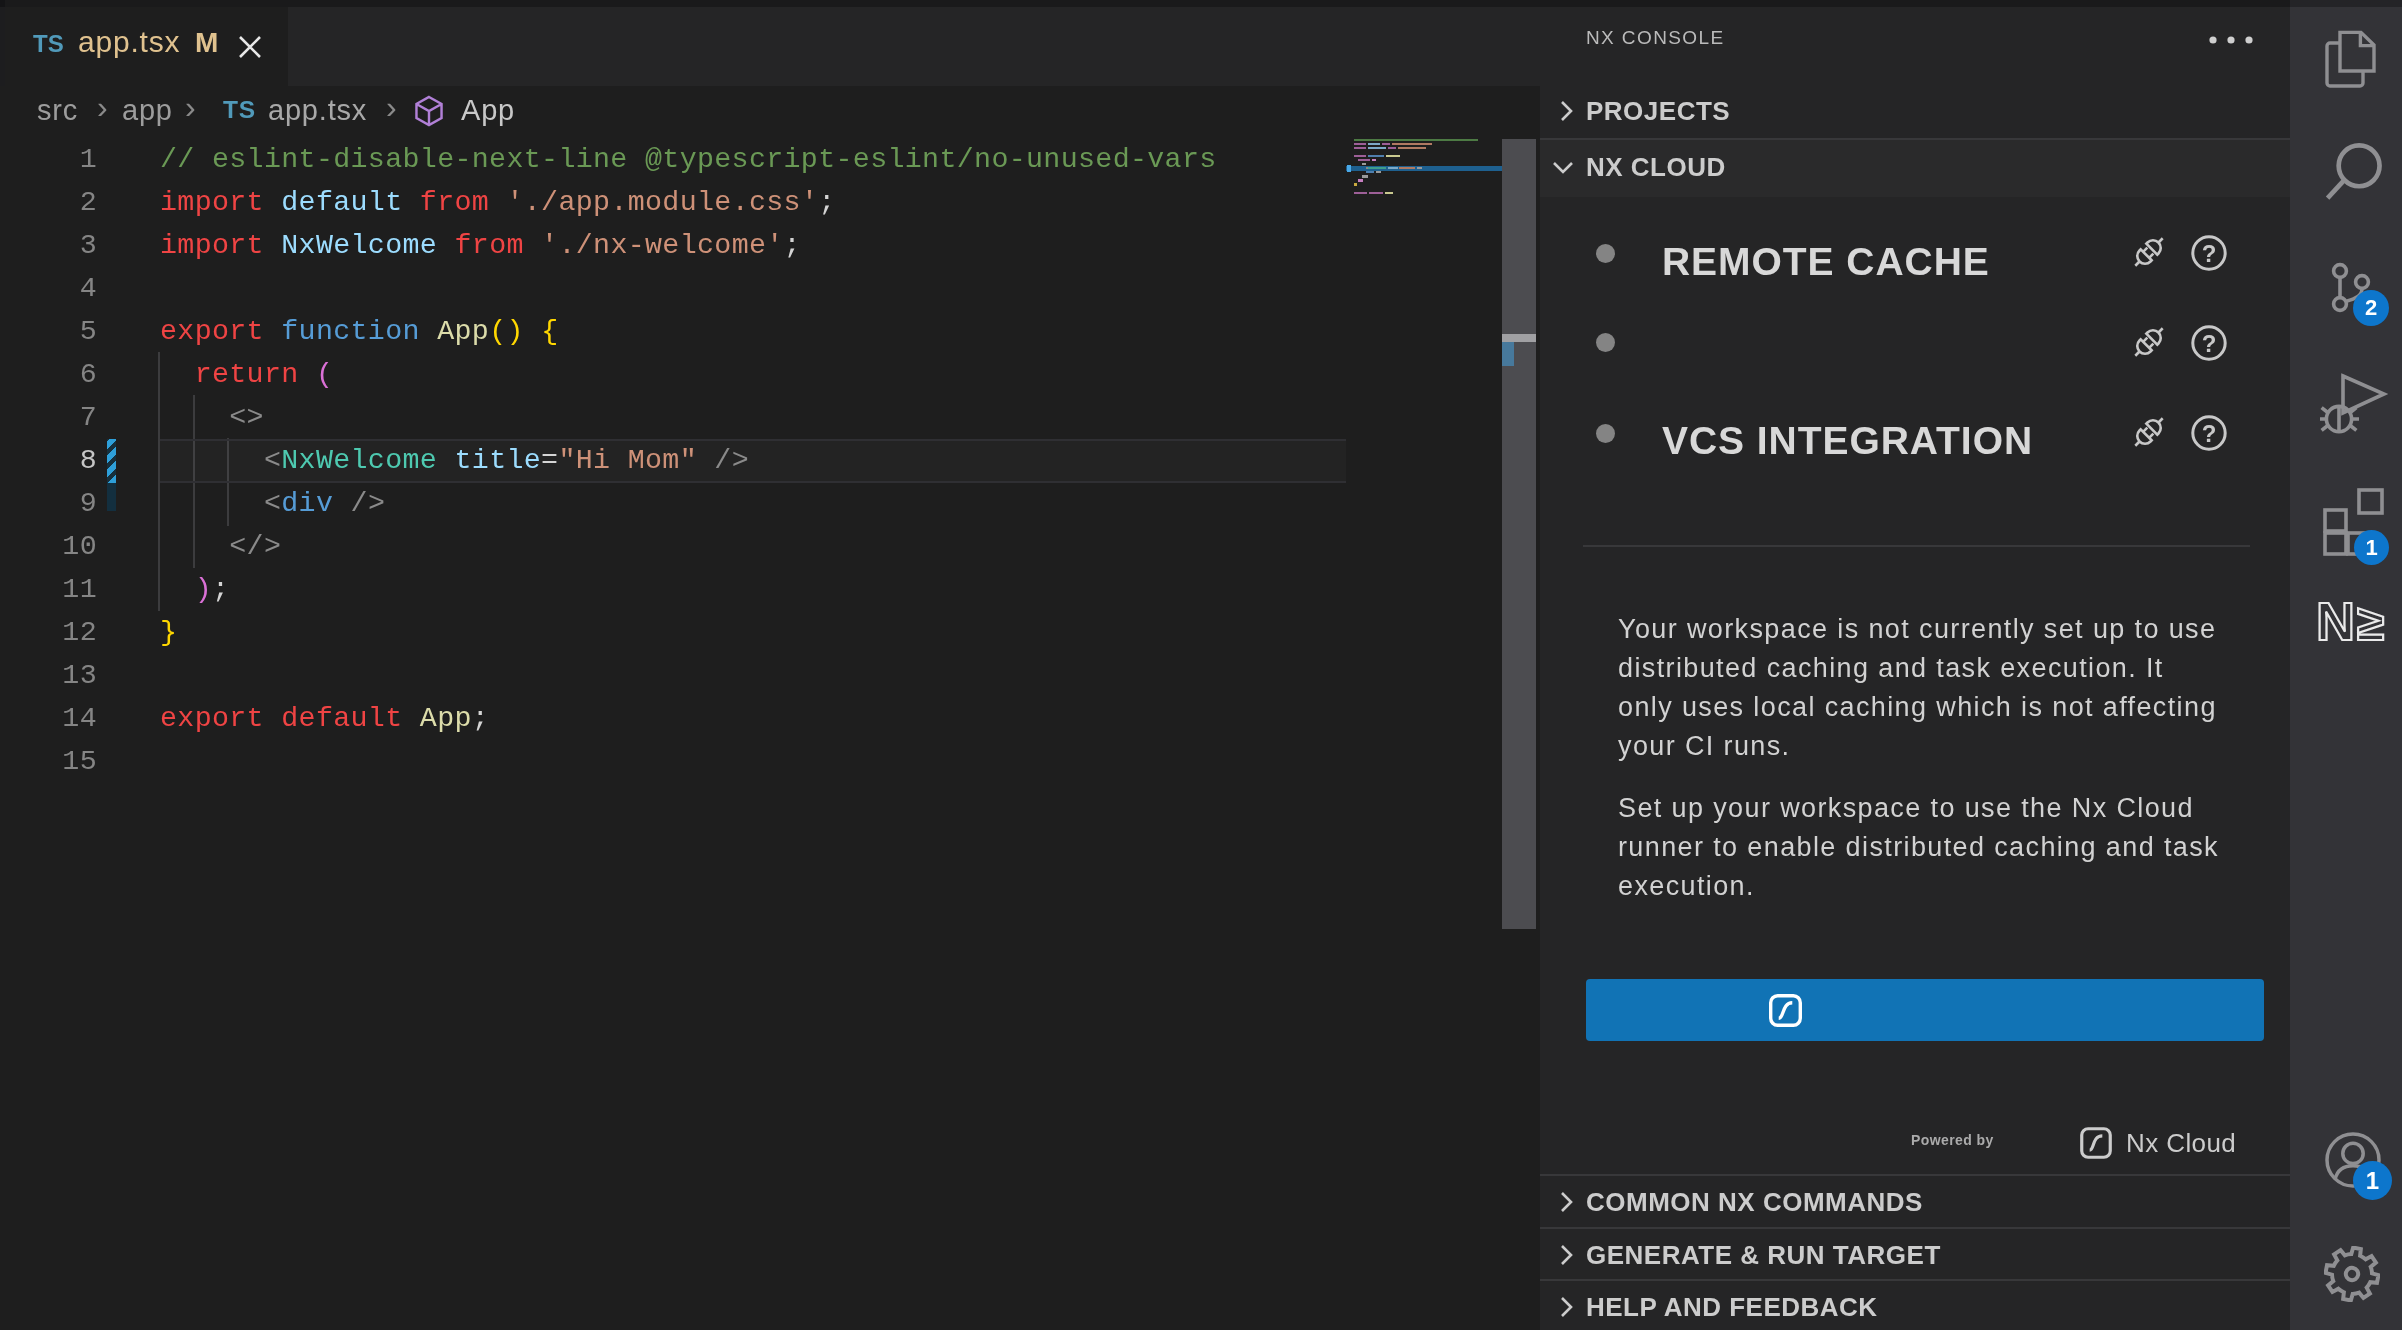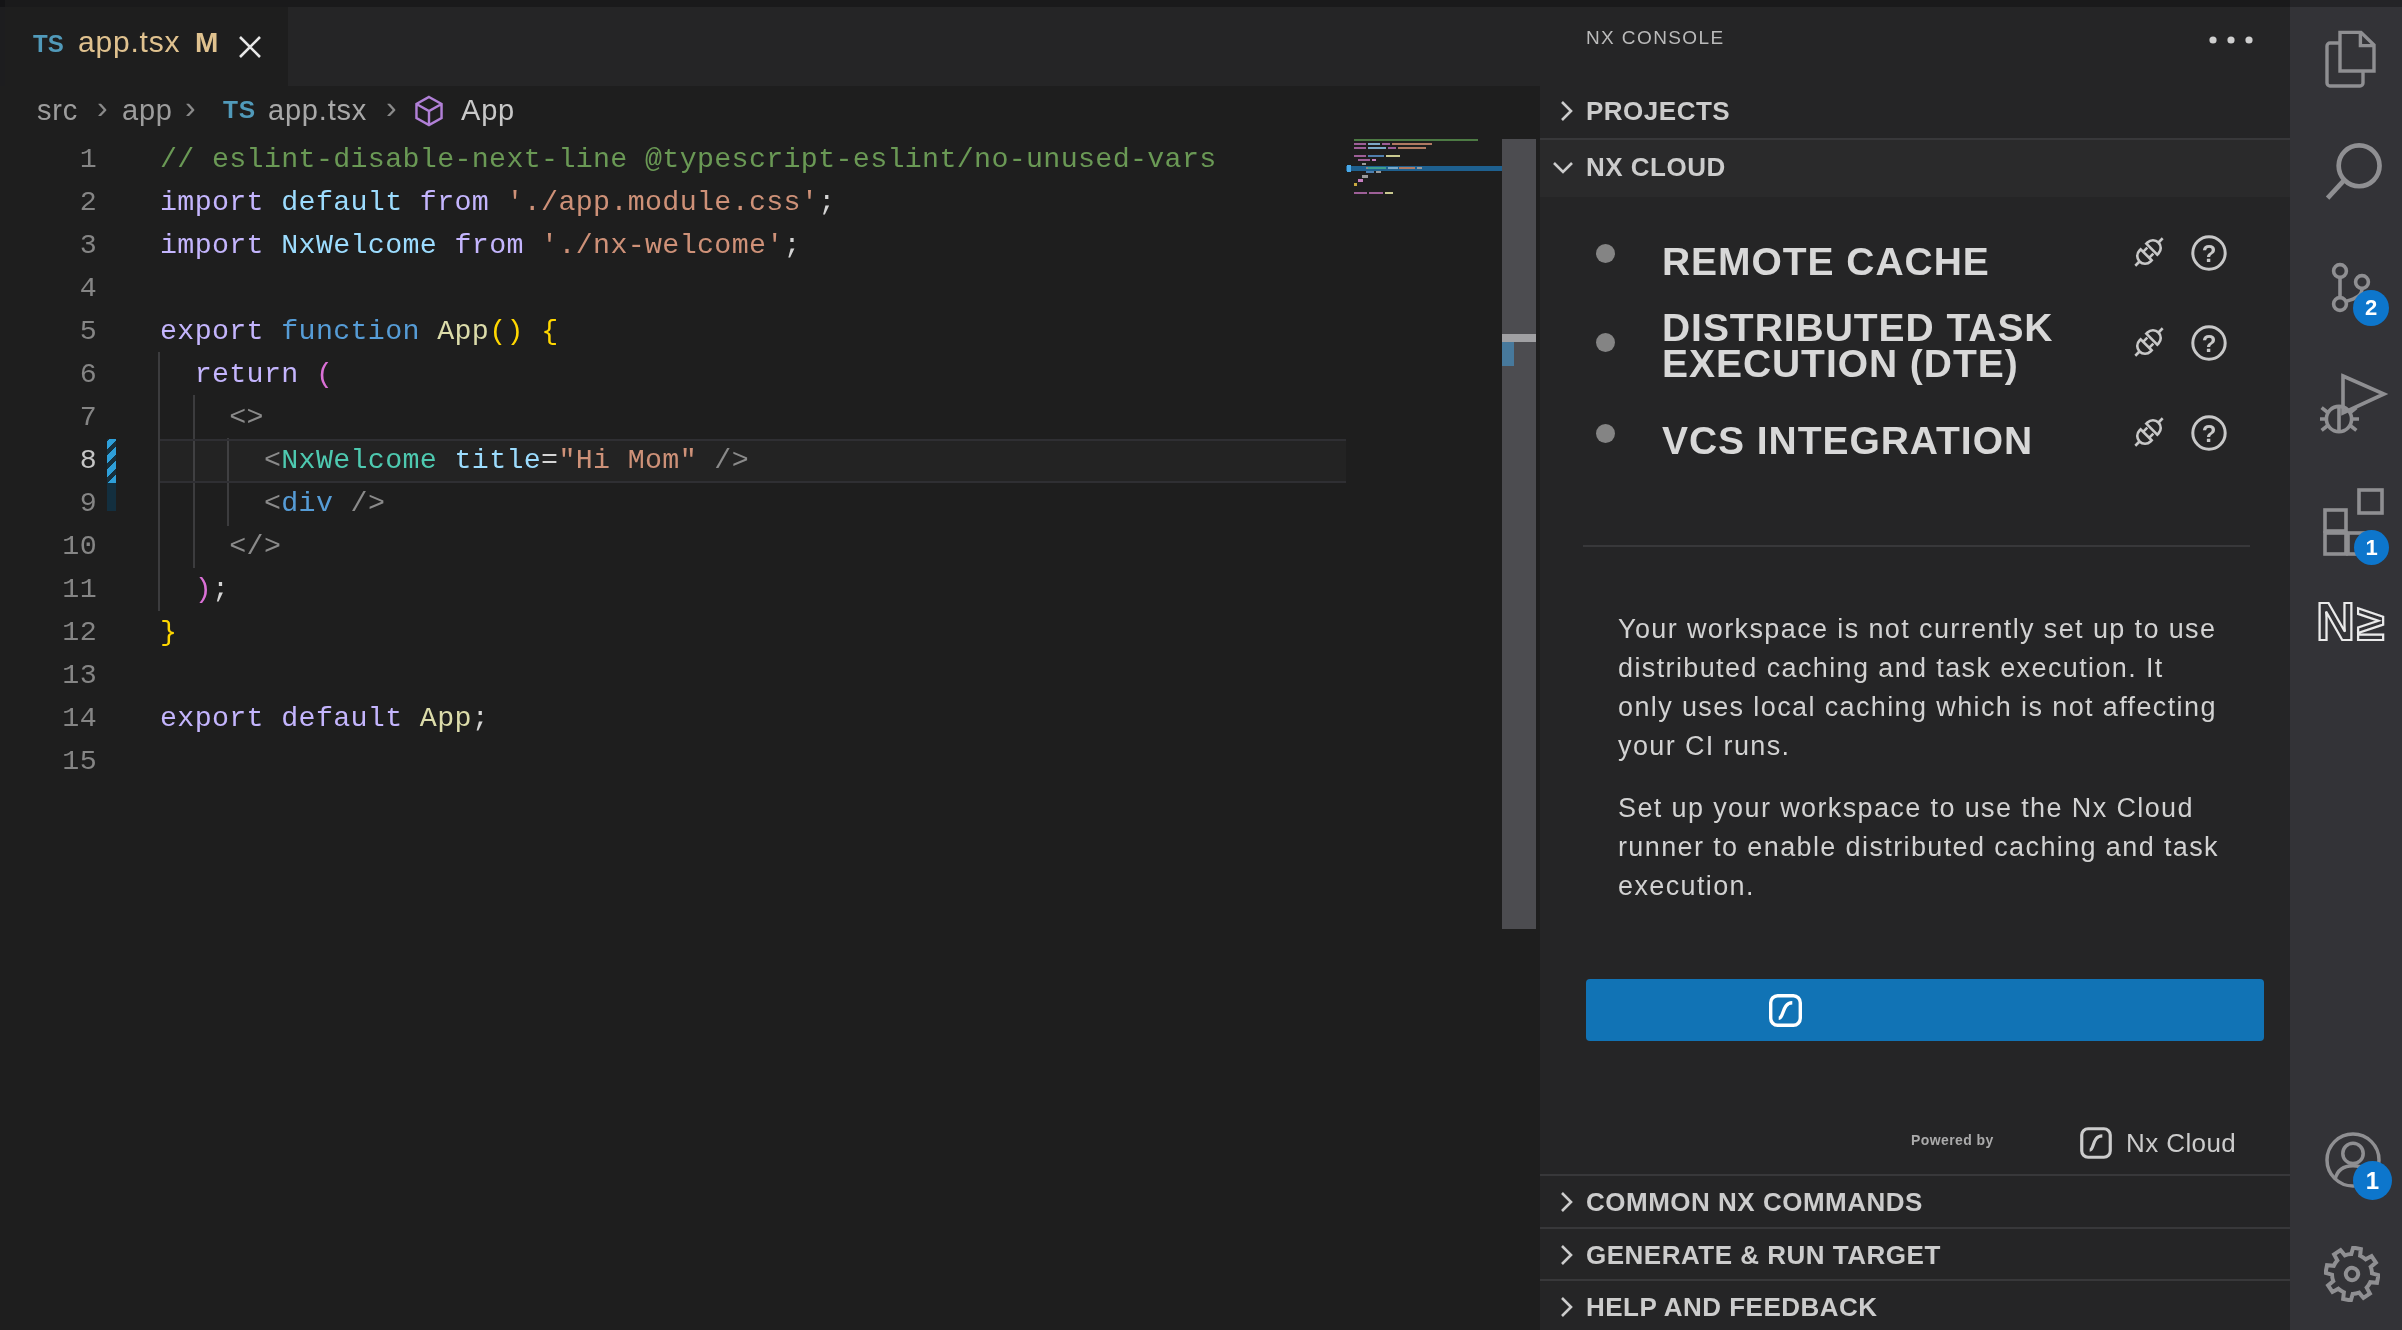--- a/index.html
+++ b/index.html
@@ -15,21 +15,21 @@
   #editor { left:0; top:134px; width:1540px; height:1196px; background:#1e1e1e; }
   #sidebar { left:1540px; top:0; width:750px; height:1330px; background:#252526;
     color:#cccccc; }
   #activity { left:2290px; top:0; width:112px; height:1330px; background:#333337; }
   #topshade { left:0; top:0; width:2402px; height:7px; background:rgba(0,0,0,0.28); z-index:50;}
 
   
   pre { font-family:"Liberation Mono", monospace; font-size:28.3px; line-height:43px; letter-spacing:0.34px; }
   .gut { color:#858585; text-align:right; width:60px; left:37px; top:3.5px; }
   .code { left:160px; top:3.5px; }
-  .cmt { color:#6a9955; } .kw { color:#c4b5fd; } .vr { color:#9cdcfe; }
+  .cmt { color:#6a9955; } .kw { color:#ef4444; } .vr { color:#9cdcfe; }
   .st { color:#ce9178; } .pw { color:#d4d4d4; } .bl { color:#569cd6; }
   .fn { color:#dcdcaa; } .gd { color:#ffd700; } .or { color:#da70d6; }
   .gy { color:#8a8a8a; } .tl { color:#4ec9b0; }
   .guide { width:2px; background:#3c3c3e; }
 
   
   .secH { font-weight:bold; font-size:26px; color:#cccccc; letter-spacing:0.5px; }
   .itemH { font-weight:bold; font-size:39px; color:#d8d8d8; letter-spacing:0.95px; }
   .para { font-size:27px; line-height:39px; color:#d2d2d2; letter-spacing:1.38px;margin-left:35px; }
   .hr { height:2px; background:#38383a; }
@@ -167,21 +167,20 @@
   <div class="abs" style="left:1540px; top:140px; width:750px; height:57px; background:rgba(255,255,255,0.025);"></div>
   <svg class="abs" style="left:1549px; top:153px;" width="28" height="28" viewBox="0 0 28 28">
     <path class="chev" d="M5 10 L14 19 L23 10"></path>
   </svg>
   <div class="abs secH" style="left:1586px; top:152px;">NX CLOUD</div>
 
   <div class="abs bullet" style="left:1596px; top:244px;"></div>
   <div class="abs itemH" style="left:1662px; top:240px;">REMOTE CACHE</div>
 
   <div class="abs bullet" style="left:1596px; top:333px;"></div>
-  <div class="abs itemH" style="left:1662px; top:310px; line-height:36px;">DISTRIBUTED TASK<br>EXECUTION (DTE)</div>
 
   <div class="abs bullet" style="left:1596px; top:424px;"></div>
   <div class="abs itemH" style="left:1662px; top:419px;">VCS INTEGRATION</div>
 
   <div class="abs hr" style="left:1583px; top:545px; width:667px;"></div>
 
   <div class="abs para" style="left:1583px; top:610px; width:690px;">Your workspace is not currently set up to use<br>distributed caching and task execution. It<br>only uses local caching which is not affecting<br>your CI runs.</div>
   <div class="abs para" style="left:1583px; top:789px; width:690px;">Set up your workspace to use the Nx Cloud<br>runner to enable distributed caching and task<br>execution.</div>
 
   <div class="abs" style="left:1586px; top:979px; width:678px; height:62px; background:#1173b5; border-radius:4px;"></div>

